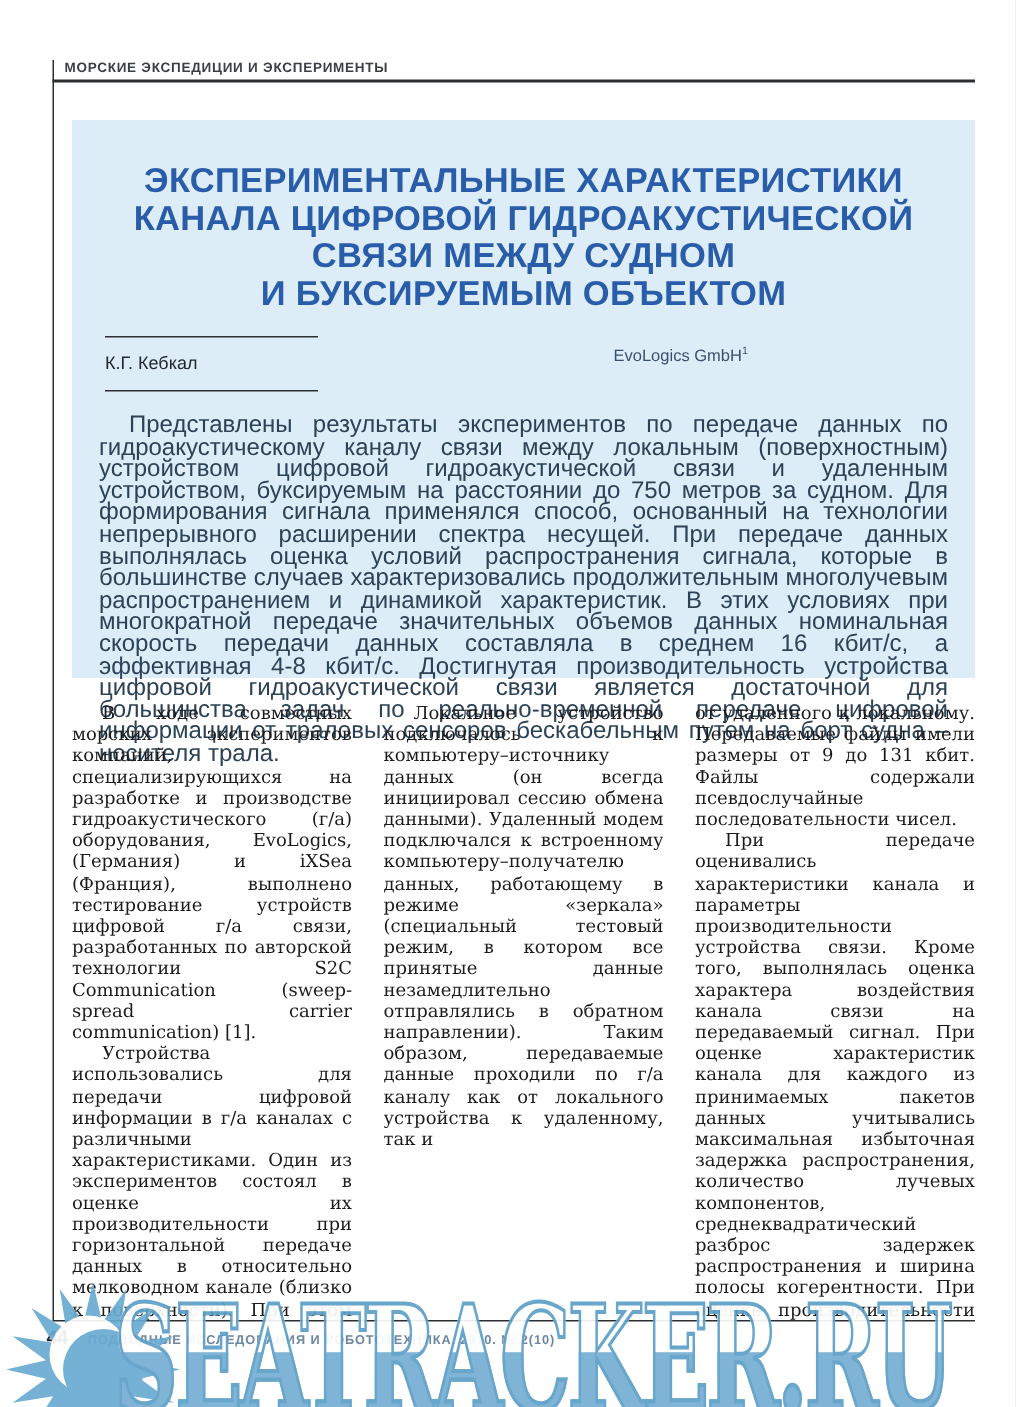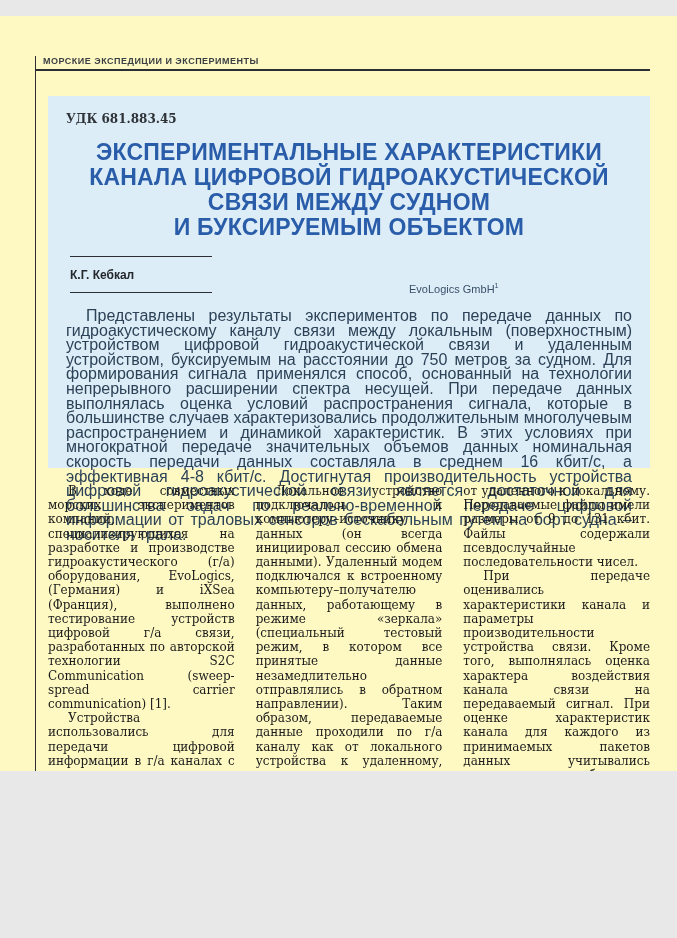--- a/index.html
+++ b/index.html
@@ -1,18 +1,18 @@
 <!DOCTYPE html>
 <html lang="ru"><head>
 <meta charset="utf-8">
 <style>
   html,body{margin:0;padding:0;background:#e8e8e8;}
   .page{
-    position:relative;width:677px;height:755px;margin:16px auto;
-    background:#fef9c3;overflow:hidden;
+    position:relative;width:677px;height:938px;margin:0 auto;
+    background:#ffffff;overflow:hidden;
     font-family:"Liberation Sans",sans-serif;color:#1b1b1b;
   }
   
   .running-head{
     position:absolute;left:43px;top:40px;
     font-size:9px;font-weight:bold;letter-spacing:.5px;color:#3a3f44;
   }
   .head-rule{position:absolute;left:35px;top:53px;width:615px;height:2px;background:#2b2f33;}
   .left-rule{position:absolute;left:35px;top:40px;width:1px;height:840px;background:#2b2f33;}
   .bottom-rule{position:absolute;left:35px;top:880px;width:615px;height:1px;background:#2b2f33;}
@@ -25,22 +25,22 @@
   .title{
     margin-top:14px;text-align:center;color:#2a5da9;
     font-size:23px;line-height:25px;font-weight:bold;letter-spacing:.2px;
   }
   .author-row{position:relative;margin-top:16px;height:40px;}
   .author-block{
     position:absolute;left:6px;top:0;width:142px;
     border-top:1.5px solid #2b2f33;border-bottom:1.5px solid #2b2f33;
     padding:8px 0 9px 0;
   }
-  .author-name{font-size:12px;font-weight:bold;color:#23282d;}
-  .affiliation{position:absolute;left:345px;top:26px;font-size:11px;color:#39506b;}
+  .author-name{font-size:12px;font-weight:normal;color:#23282d;}
+  .affiliation{position:absolute;left:345px;top:6px;font-size:11px;color:#39506b;}
   .abstract{
     margin:13px 2px 0 2px;text-align:justify;
     font-size:16px;line-height:14.6px;color:#2b4257;text-indent:20px;
   }
   
   .columns{
     position:absolute;left:48px;top:468px;width:602px;height:412px;
     display:flex;gap:21px;justify-content:flex-end;
   }
   .col{
@@ -72,21 +72,20 @@
 <body>
 
 <div class="page">
 
   <div class="running-head">МОРСКИЕ ЭКСПЕДИЦИИ И ЭКСПЕРИМЕНТЫ</div>
   <div class="head-rule"></div>
   <div class="left-rule"></div>
   <div class="bottom-rule"></div>
 
   <div class="blue-box">
-    <div class="udk">УДК 681.883.45</div>
     <div class="title">
       <div>ЭКСПЕРИМЕНТАЛЬНЫЕ ХАРАКТЕРИСТИКИ</div>
       <div>КАНАЛА ЦИФРОВОЙ ГИДРОАКУСТИЧЕСКОЙ</div>
       <div>СВЯЗИ МЕЖДУ СУДНОМ</div>
       <div>И БУКСИРУЕМЫМ ОБЪЕКТОМ</div>
     </div>
     <div class="author-row">
       <div class="author-block">
         <span class="author-name">К.Г. Кебкал</span>
       </div>

